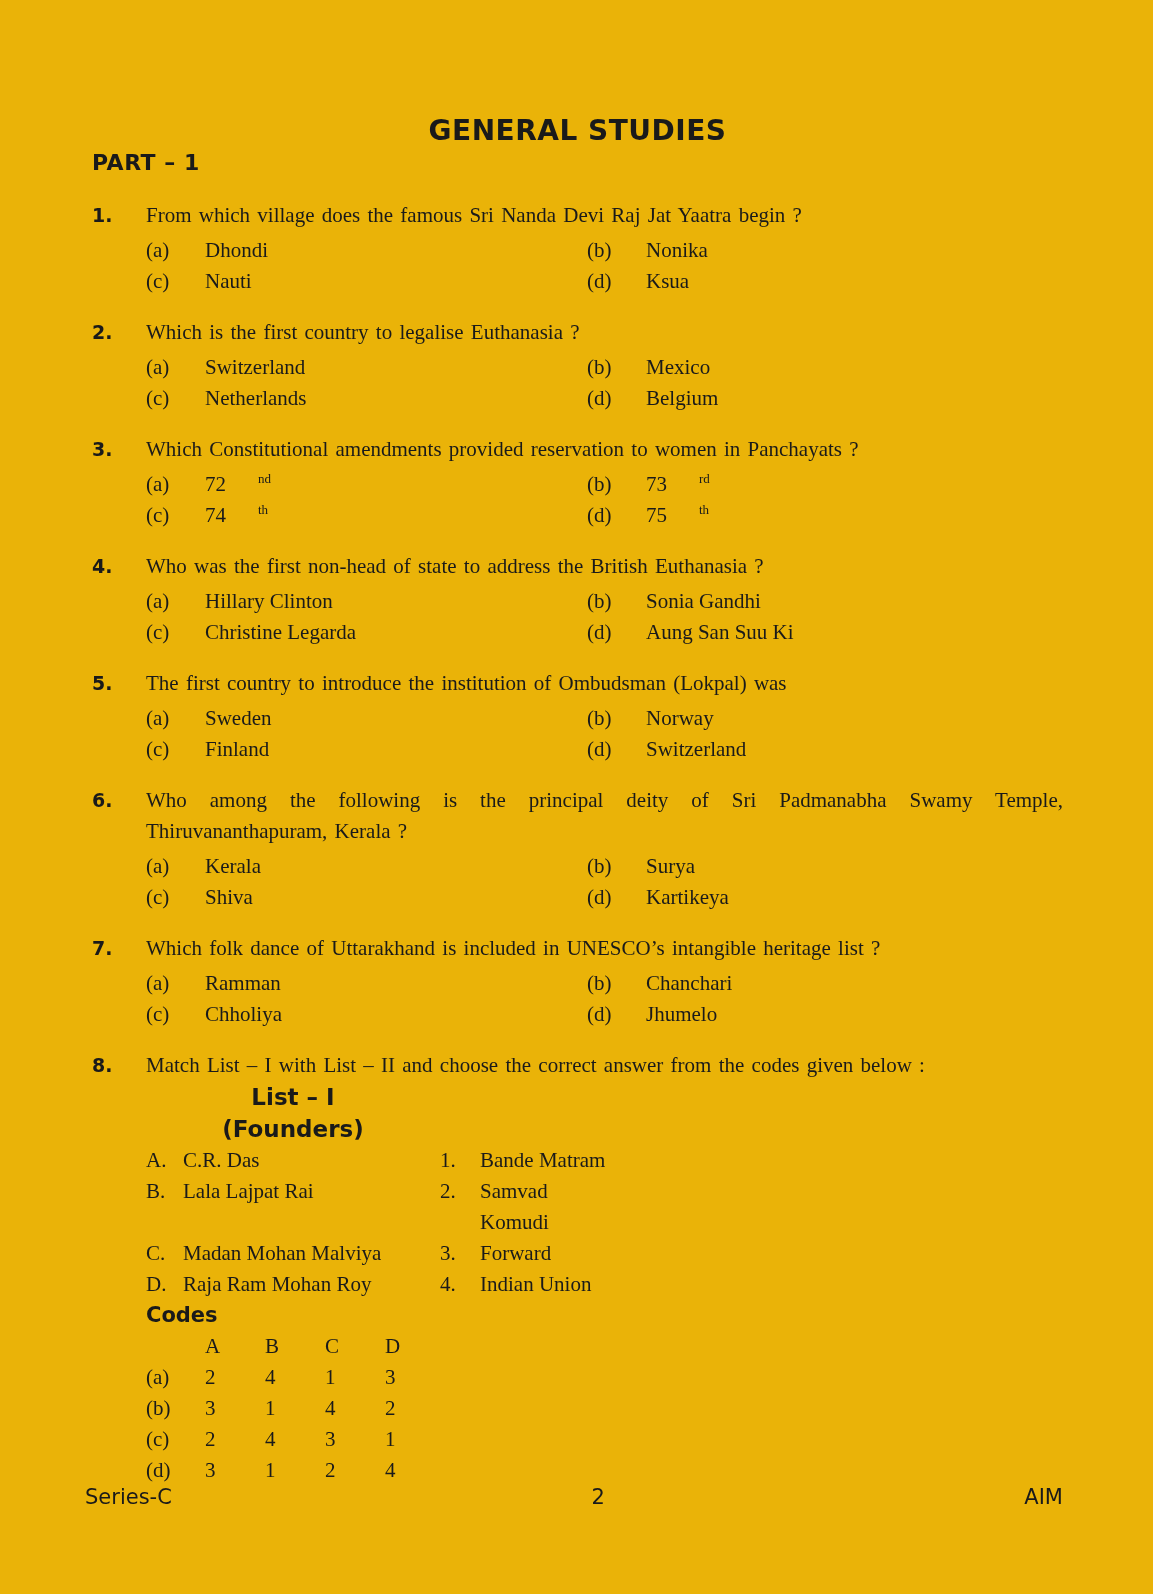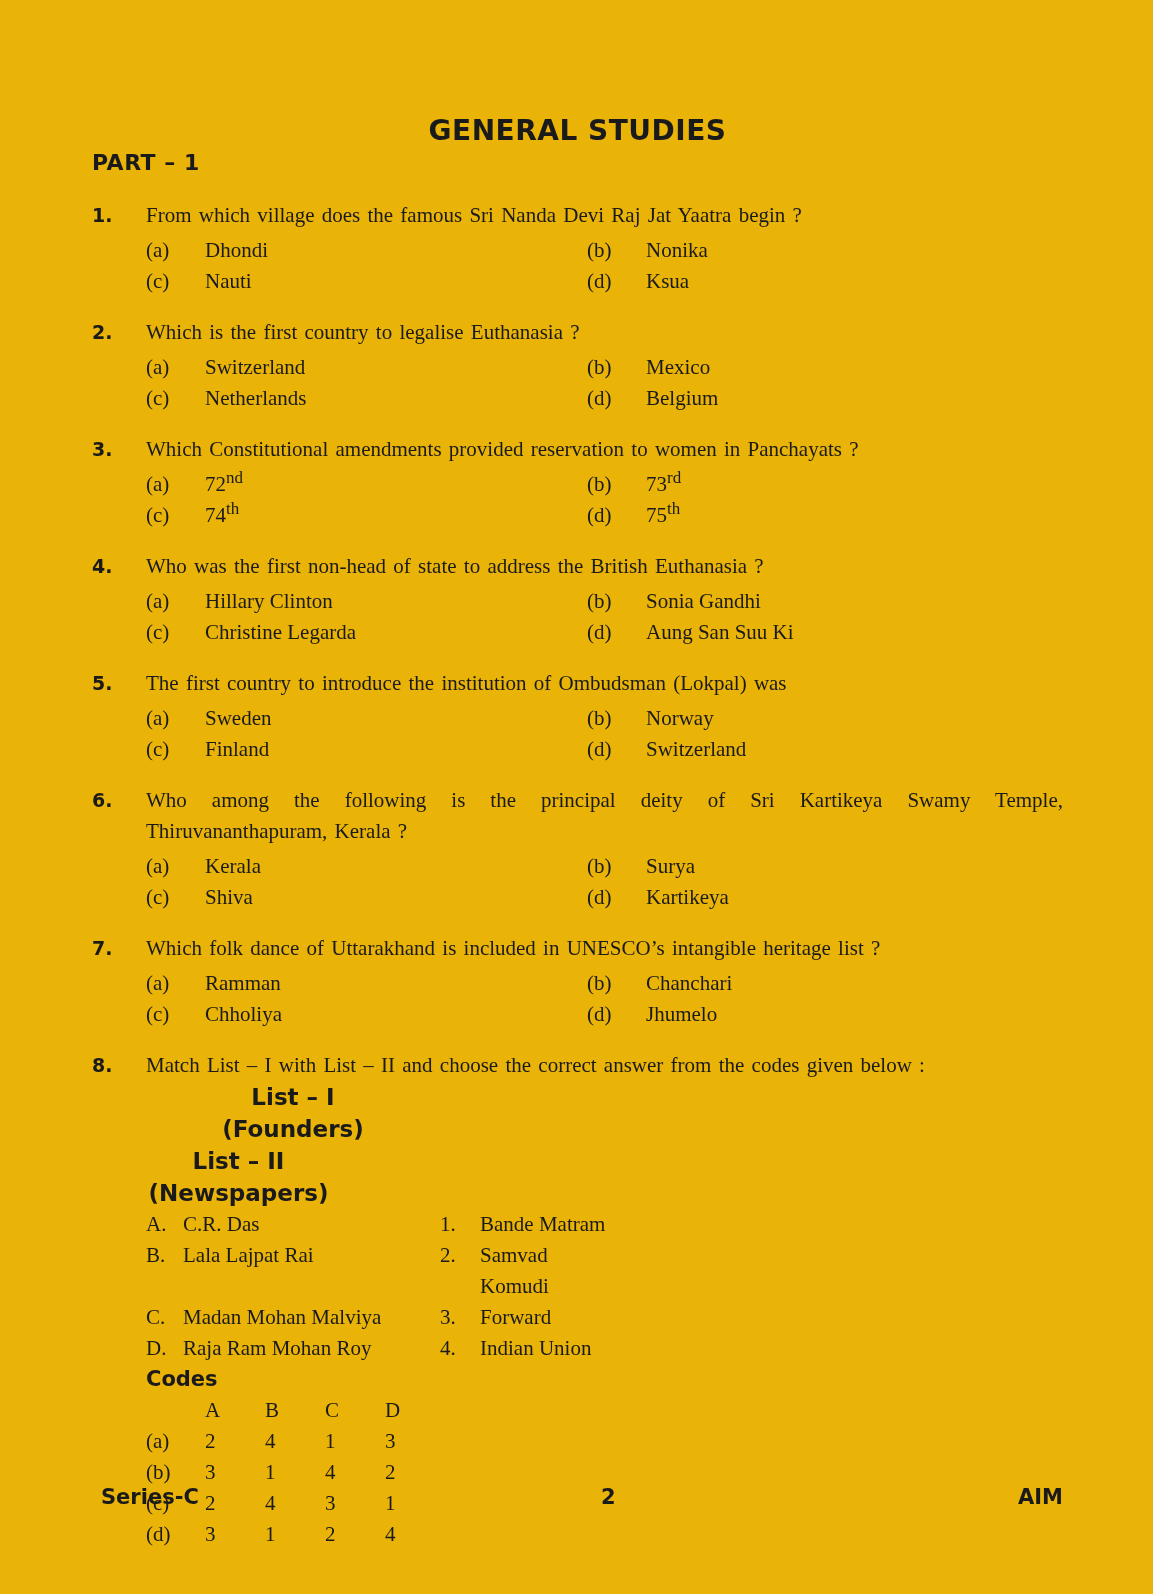--- a/index.html
+++ b/index.html
@@ -44,21 +44,21 @@
   .qbody { flex:1; min-width:0; }
   .qtext { margin:0; font-size:21px; line-height:31px; word-spacing:2px; }
   .qtext.justify-line { text-align:justify; text-align-last:justify; }
 
   .opts { margin-top:4px; }
   .opt-row { display:flex; font-size:21px; line-height:31px; }
   .opt { display:flex; }
   .opt.col1 { flex:0 0 441px; }
   .opt.col2 { flex:1; }
   .olabel { flex:0 0 59px; }
-  sup.ord { font-size:17px; line-height:0; vertical-align:super; }
+  sup.ord { font-size:13px; line-height:0; vertical-align:super;margin-left:32px; }
 
   
   .match-headers {
     display:flex;
     font-family:"DejaVu Sans", sans-serif;
     font-weight:bold;
     font-size:23px;
     line-height:32px;
     text-align:center;
     flex-direction:column;
@@ -85,24 +85,23 @@
     font-size:21px;
     line-height:31px;
   }
 
   .footer {
     position:absolute;
     left:85px; right:90px; top:1484px;
     display:flex;
     align-items:center;
     font-family:"DejaVu Sans", sans-serif;
-    font-weight:bold;
+    font-weight:normal;
     font-size:21px;
     line-height:26px;
-    margin-left:16px;
   }
   .footer .f-center { flex:1; text-align:center; }
 </style>
 </head>
 <body>
 
 <div class="page">
   <div class="content">
 
     <h1 class="title">GENERAL STUDIES</h1>
@@ -249,21 +248,21 @@
               <span class="otext">Switzerland</span>
             </div>
           </div>
         </div>
       </div>
     </div>
 
     <div class="question">
       <span class="qnum">6.</span>
       <div class="qbody">
-        <p class="qtext justify-line">Who among the following is the principal deity of Sri Kartikeya Swamy Temple,</p>
+        <p class="qtext justify-line">Who among the following is the principal deity of Sri Padmanabha Swamy Temple,</p>
         <p class="qtext">Thiruvananthapuram, Kerala ?</p>
         <div class="opts">
           <div class="opt-row">
             <div class="opt col1">
               <span class="olabel">(a)</span>
               <span class="otext">Kerala</span>
             </div>
             <div class="opt col2">
               <span class="olabel">(b)</span>
               <span class="otext">Surya</span>
@@ -314,24 +313,20 @@
 
     <div class="question">
       <span class="qnum">8.</span>
       <div class="qbody">
         <p class="qtext">Match List – I with List – II and choose the correct answer from the codes given below :</p>
 
         <div class="match-headers">
           <div class="mh-left">
             <div>List – I</div>
             <div>(Founders)</div>
-          </div>
-          <div class="mh-right">
-            <div>List – II</div>
-            <div>(Newspapers)</div>
           </div>
         </div>
 
         <div class="match-grid">
           <div>A.</div>
           <div>C.R. Das</div>
           <div>1.</div>
           <div>Bande Matram</div>
 
           <div>B.</div>

